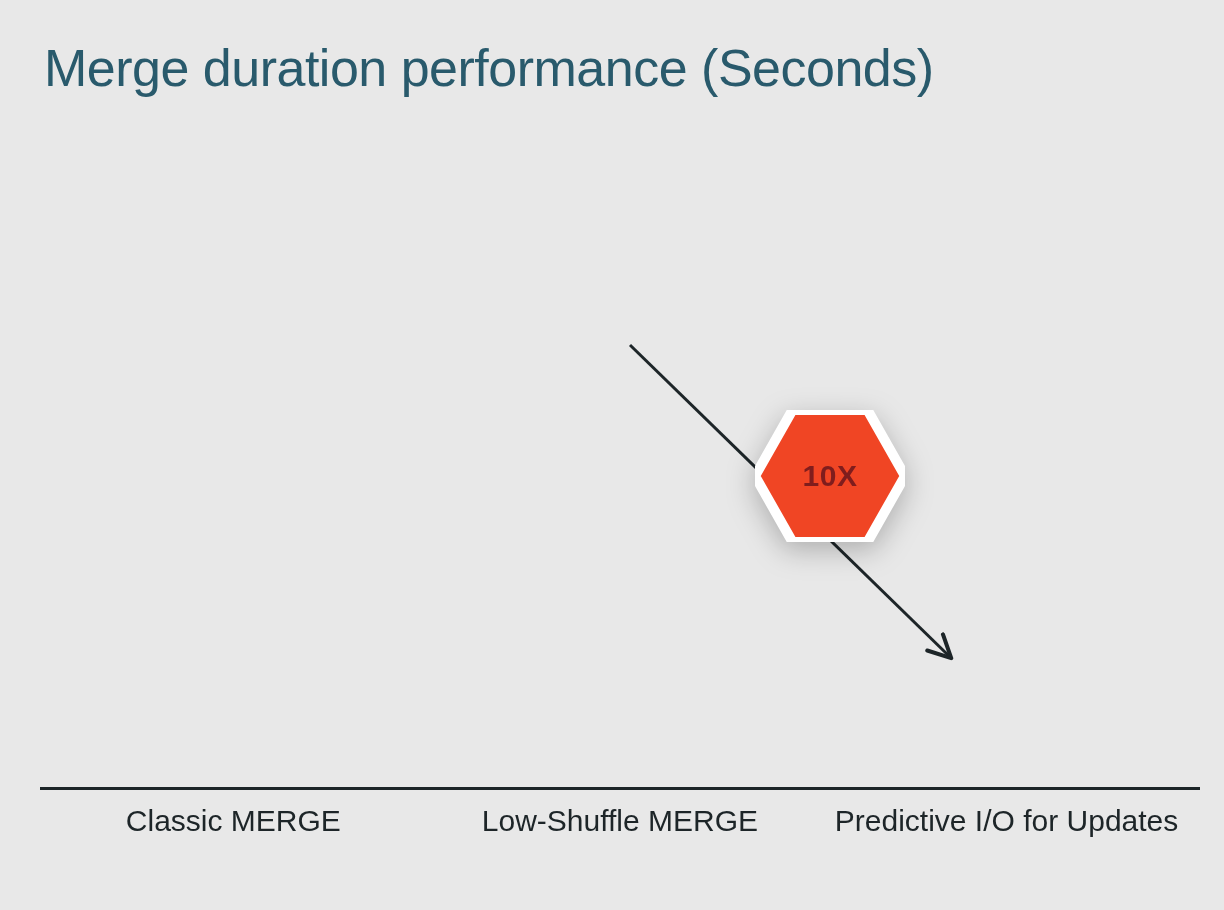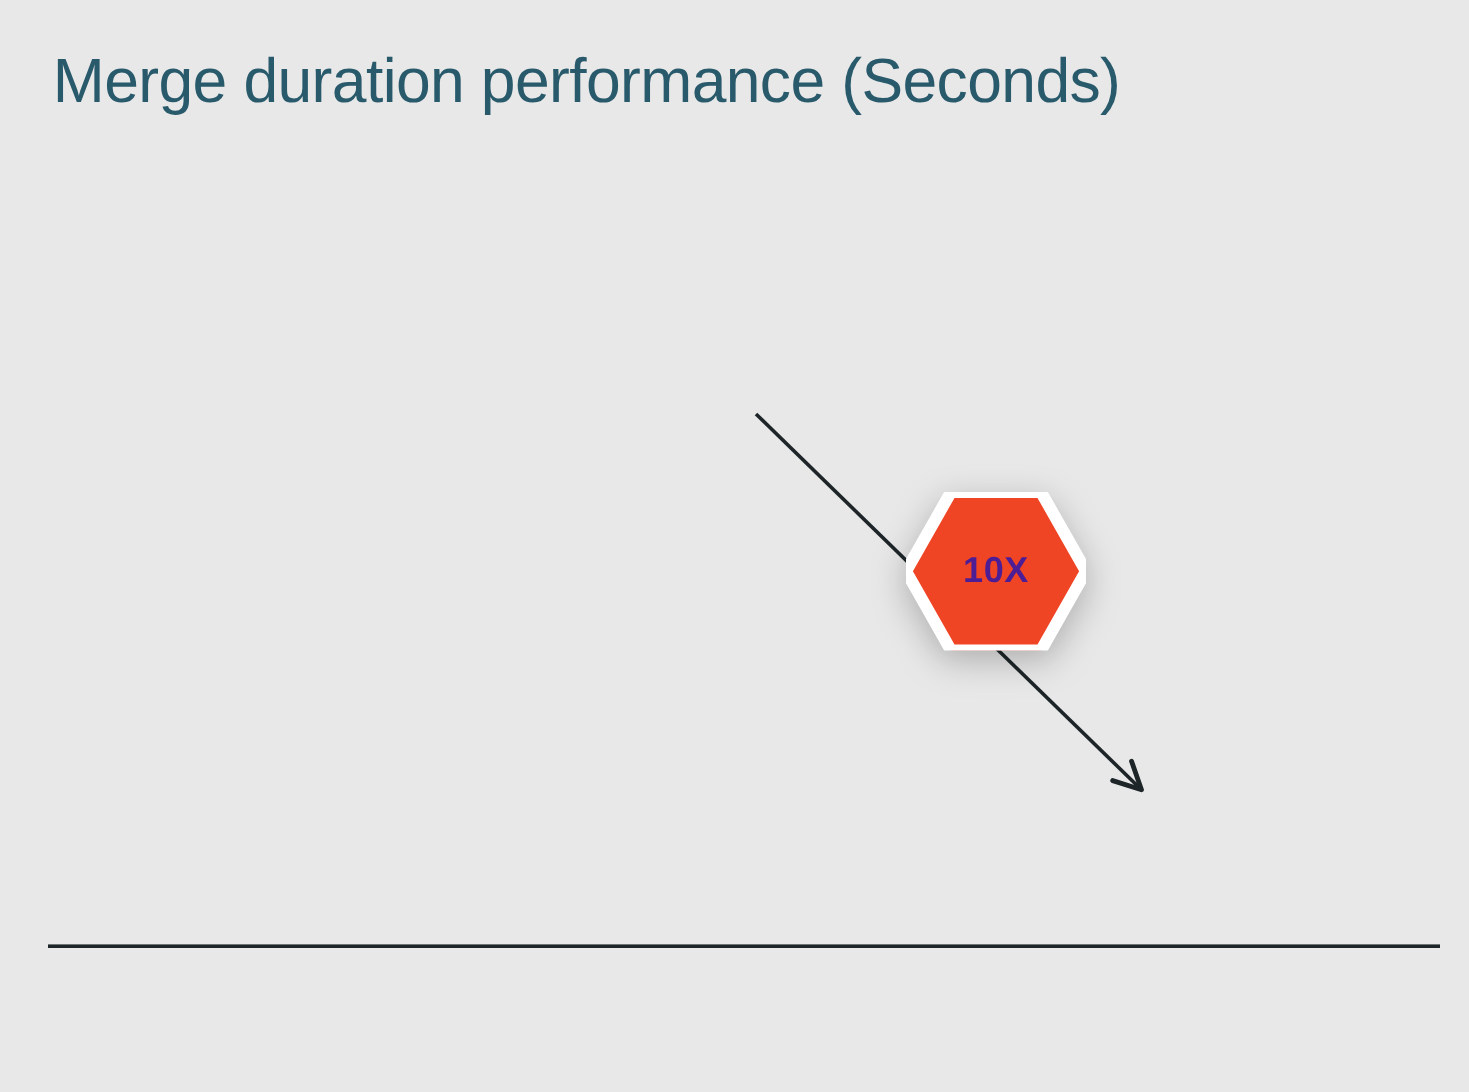--- a/index.html
+++ b/index.html
@@ -113,21 +113,21 @@
     }
     .badge-svg {
       display: block;
     }
     .badge-text {
       position: absolute;
       inset: 0;
       display: flex;
       align-items: center;
       justify-content: center;
-      color: #4c1d95;
+      color: #7f1d1d;
       font-weight: 600;
       font-size: 30px;
       letter-spacing: 0.5px;
     }
   </style>
 </head>
 <body>
 
 <div class="canvas">
   <div class="title">Merge duration performance (Seconds)</div>
@@ -159,13 +159,18 @@
 
       <div class="badge-wrap" style="left:715px; top:250px; width:150px; height:132px;">
         <svg class="badge-svg" width="150" height="132" viewBox="0 0 150 132">
           <polygon points="37.5,0 112.5,0 150,66 112.5,132 37.5,132 0,66" fill="#F04524" stroke="#FFFFFF" stroke-width="10" stroke-linejoin="miter"></polygon>
         </svg>
         <div class="badge-text">10X</div>
       </div>
     </div>
   </div>
 
+  <div class="labels">
+    <div class="label">Classic MERGE</div>
+    <div class="label">Low-Shuffle MERGE</div>
+    <div class="label">Predictive I/O for Updates</div>
+  </div>
 </div>
 
 </body></html>

